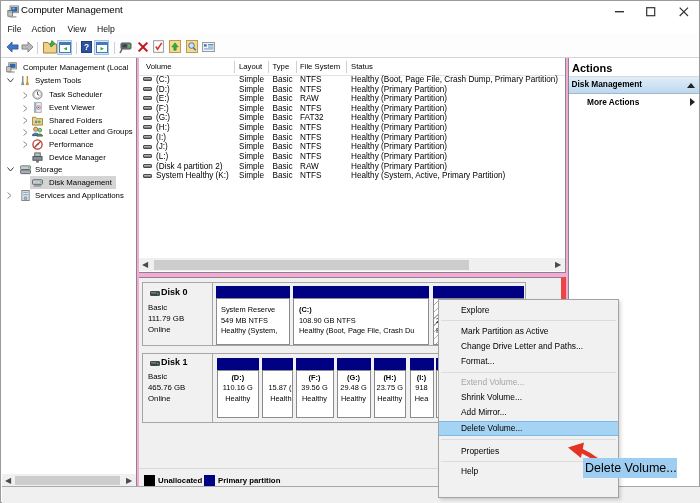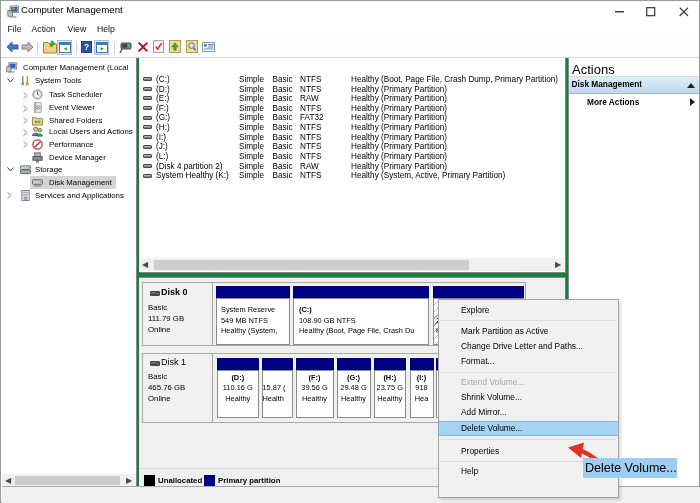--- a/index.html
+++ b/index.html
@@ -12,40 +12,40 @@
 #titlebar { position:absolute; left:0; top:0; width:698px; height:22px; background:#fff; }
 #title-text { position:absolute; left:20px; top:2.5px; font-size:9.7px; color:#000; }
 
 #menubar { position:absolute; left:0; top:21px; width:698px; height:12px; background:#fff; font-size:8.7px; color:#111; }
 #menubar span { position:absolute; top:2px; }
 
 #toolbar { position:absolute; left:0; top:33px; width:698px; height:24px; background:#fdfdfd; border-bottom:1px solid #d4d4d4; }
 .tbsep { position:absolute; top:8px; width:1px; height:12px; background:#d0d0d0; }
 .tbbox { position:absolute; top:6px; width:15px; height:15px; border:1px solid #9fc5e4; background:#d5e8f6; }
 
-#content { position:absolute; left:1px; top:57px; width:697px; height:429px; background:#15803d; }
+#content { position:absolute; left:1px; top:57px; width:697px; height:429px; background:#f9a8d4; }
 #tree { position:absolute; left:0; top:0; width:135px; height:429px; background:#fff; border-right:1px solid #828790; overflow:hidden; }
 .trow { position:absolute; left:0; height:13px; width:200px; font-size:7.8px; color:#000; white-space:nowrap; }
 .trow .txt { position:absolute; top:2.2px; }
 .ticon { position:absolute; top:1px; width:11px; height:11px; }
 .chev { position:absolute; top:2.5px; font-size:8px; color:#646464; }
 
 #treescroll { position:absolute; left:0px; top:416px; width:134px; height:12px; background:#f0f0f0; }
 
 #listpane { position:absolute; left:137px; top:0px; width:427px; height:215px; background:#fff; border-right:1px solid #828790; border-bottom:1px solid #828790; overflow:hidden; }
 .hcell { position:absolute; top:0; height:18px; font-size:7.7px; color:#000; }
 .hsep { position:absolute; top:3px; width:1px; height:12px; background:#cfcfcf; }
 #lhead { position:absolute; left:0; top:0; width:427px; height:18px; background:#fff; border-bottom:1px solid #e2e2e2; }
 .vrow { position:absolute; left:0; width:427px; height:9.65px; font-size:8.2px; color:#000; white-space:nowrap; }
 .vrow i { position:absolute; left:4px; top:3px; width:9px; height:4px; background:linear-gradient(#c6c6c6,#6a6a6a); border:1px solid #4a4a4a; font-style:normal; border-radius:1px; }
 .vc { position:absolute; top:0.8px; }
 #listscroll { position:absolute; left:0; top:200px; width:426px; height:13px; background:#f0f0f0; }
 .sbarrow { color:#4a4a4a; font-size:8px; position:absolute; top:2px; }
 
-#graph { position:absolute; left:137px; top:219px; width:427px; height:210px; background:#f0f0f0; border-right:1px solid #ef4444; border-top:1px solid #828790; }
+#graph { position:absolute; left:137px; top:219px; width:427px; height:210px; background:#f0f0f0; border-right:5px solid #ef4444; border-top:1px solid #828790; }
 .diskrow { position:absolute; left:3px; width:421px; background:#f1f1f1; border:1px solid #a6a6a6; }
 .disklabel { position:absolute; left:0; top:0; width:70px; height:100%; border-right:1px solid #a6a6a6; font-size:7.8px; }
 .part { position:absolute; }
 .pbar { position:absolute; left:0; top:0; width:100%; height:12px; background:#000082; }
 .pbody { position:absolute; left:0; top:12.5px; width:100%; background:#fff; border:1px solid #8b8b8b; font-size:7.4px; overflow:hidden; }
 
 #actions { position:absolute; left:566px; top:0; width:131px; height:429px; background:#fff; border-left:1px solid #828790; }
 
 #bottomstrip { position:absolute; left:1px; top:486px; width:698px; height:16px; background:#f0f0f0; }
 
@@ -208,21 +208,21 @@
       <div class="trow" style="top:67px">
         <svg class="chev" style="left:21px;top:3.5px" width="5" height="7">
             <path d="M0.5,0.5 L4,3.5 L0.5,6.5" stroke="#8a8a8a" fill="none"></path>
           </svg>
         <svg class="ticon" style="left:30px" viewBox="0 0 12 12">
             <circle cx="4" cy="3.5" r="2.3" fill="#e8b87a" stroke="#9a7038"></circle>
             <path d="M0.5,10.5 C0.5,7 7.5,7 7.5,10.5 Z" fill="#4f77b8" stroke="#2d4f85"></path>
             <circle cx="8.5" cy="4.5" r="2" fill="#8fc98f" stroke="#4f8f4f"></circle>
             <path d="M5.5,11 C5.5,8 11.5,8 11.5,11 Z" fill="#58a058" stroke="#2f6f2f"></path>
           </svg>
-        <span class="txt" style="left:47px">Local Users and Actions</span>
+        <span class="txt" style="left:47px">Local Letter and Groups</span>
       </div>
       <div class="trow" style="top:79.5px">
         <svg class="chev" style="left:21px;top:3.5px" width="5" height="7">
             <path d="M0.5,0.5 L4,3.5 L0.5,6.5" stroke="#8a8a8a" fill="none"></path>
           </svg>
         <svg class="ticon" style="left:30px" viewBox="0 0 12 12">
             <circle cx="6" cy="6" r="5" fill="#fff" stroke="#c0392b" stroke-width="1.4"></circle>
             <path d="M2.5,9.5 L9.5,2.5" stroke="#c0392b" stroke-width="1.4"></path>
             <path d="M4,7.5 L6,5 L7.5,6.5" stroke="#3a6ea8" stroke-width="0.8" fill="none"></path>
           </svg>
@@ -268,20 +268,31 @@
           </svg>
         <span class="txt" style="left:33px">Services and Applications</span>
       </div>
       <div id="treescroll">
         <div class="sbarrow" style="left:3px">◀</div>
         <div class="abs" style="left:13px;top:1.5px;width:105px;height:9px;background:#cdcdcd"></div>
         <div class="sbarrow" style="left:124px">▶</div>
       </div>
     </div>
     <div id="listpane">
+      <div id="lhead">
+        <span class="hcell" style="left:7px;top:4px">Volume</span>
+        <div class="hsep" style="left:94.5px"></div>
+        <span class="hcell" style="left:100px;top:4px">Layout</span>
+        <div class="hsep" style="left:129px"></div>
+        <span class="hcell" style="left:133.5px;top:4px">Type</span>
+        <div class="hsep" style="left:156.5px"></div>
+        <span class="hcell" style="left:161px;top:4px">File System</span>
+        <div class="hsep" style="left:206.5px"></div>
+        <span class="hcell" style="left:212px;top:4px">Status</span>
+      </div>
       <div class="vrow" style="top:16.1px">
           <i></i>
           <span class="vc" style="left:17px">(C:)</span>
           <span class="vc" style="left:100px">Simple</span>
           <span class="vc" style="left:133.5px">Basic</span>
           <span class="vc" style="left:161px">NTFS</span>
           <span class="vc" style="left:212px">Healthy (Boot, Page File, Crash Dump, Primary Partition)</span>
         </div>
       <div class="vrow" style="top:25.75px">
           <i></i>
@@ -403,34 +414,34 @@
         </div>
       </div>
 
       <div class="diskrow" style="top:74.5px;height:70px">
         <div class="disklabel">
           <svg class="abs" style="left:7px;top:7px" width="10" height="5" viewBox="0 0 10 5">
               <rect x="0.4" y="0.4" width="9.2" height="4.2" rx="0.8" fill="#3a4046" stroke="#23282c" stroke-width="0.8"></rect>
               <rect x="1.2" y="1.4" width="5" height="1" fill="#9aa0a6"></rect>
               <circle cx="7.8" cy="2.6" r="0.9" fill="#35c246"></circle>
             </svg>
-          <span class="abs" style="left:18px;top:3px;font-weight:normal;font-size:9px">Disk 1</span>
+          <span class="abs" style="left:18px;top:3px;font-weight:bold;font-size:9px">Disk 1</span>
           <span class="abs" style="left:5px;top:18.5px">Basic</span>
           <span class="abs" style="left:5px;top:29.5px">465.76 GB</span>
           <span class="abs" style="left:5px;top:40.5px">Online</span>
         </div>
         <div class="part" style="left:74px;top:4px;width:41.5px;height:59px">
           <div class="pbar"></div>
           <div class="pbody" style="height:48px;padding:1.5px 0 0 0;line-height:10.7px;text-align:center">
             <span style="font-weight:bold">(D:)</span><br>110.16 G<br>Healthy
           </div>
         </div>
         <div class="part" style="left:118.5px;top:4px;width:31px;height:59px">
           <div class="pbar"></div>
-          <div class="pbody" style="height:48px;padding:1.5px 0 0 0;line-height:10.7px;text-align:left">
+          <div class="pbody" style="height:48px;padding:1.5px 0 0 0;line-height:10.7px;text-align:right">
             <br>15.87 (<br>Health
           </div>
         </div>
         <div class="part" style="left:152.5px;top:4px;width:38px;height:59px">
           <div class="pbar"></div>
           <div class="pbody" style="height:48px;padding:1.5px 0 0 0;line-height:10.7px;text-align:center">
             <span style="font-weight:bold">(F:)</span><br>39.56 G<br>Healthy
           </div>
         </div>
         <div class="part" style="left:193.5px;top:4px;width:34px;height:59px">
@@ -459,21 +470,21 @@
         </div>
       </div>
 
       <div class="abs" style="left:0;top:190px;width:427px;height:1px;background:#dadada"></div>
       <div class="abs" style="left:5px;top:196.5px;width:11px;height:11px;background:#000"></div>
       <span class="abs" style="left:19px;top:198px;font-size:7.8px;font-weight:600">Unallocated</span>
       <div class="abs" style="left:65px;top:196.5px;width:11px;height:11px;background:#000082"></div>
       <span class="abs" style="left:79px;top:198px;font-size:7.8px;font-weight:600">Primary partition</span>
     </div>
     <div id="actions">
-      <div class="abs" style="left:3px;top:4px;font-size:13px;font-weight:normal;color:#000">Actions</div>
+      <div class="abs" style="left:3px;top:4px;font-size:11px;font-weight:bold;color:#000">Actions</div>
       <div class="abs" style="left:0;top:17.5px;width:130px;height:1px;background:#d9d9d9"></div>
       <div class="abs" style="left:0;top:18.5px;width:130px;height:17.5px;background:linear-gradient(#dfeefa,#bed8ee);border-bottom:1px solid #9cb8d0">
         <span class="abs" style="left:2.5px;top:2.5px;font-size:8.3px;font-weight:bold">Disk Management</span>
         <svg class="abs" style="left:118px;top:6px" width="8" height="6">
             <path d="M4,0 L8,5 L0,5 Z" fill="#222"></path>
           </svg>
       </div>
       <div class="abs" style="left:18px;top:39px;font-size:8.3px;font-weight:bold">More Actions</div>
       <svg class="abs" style="left:121px;top:40px" width="5" height="8">
           <path d="M0,0 L5,4 L0,8 Z" fill="#222"></path>

